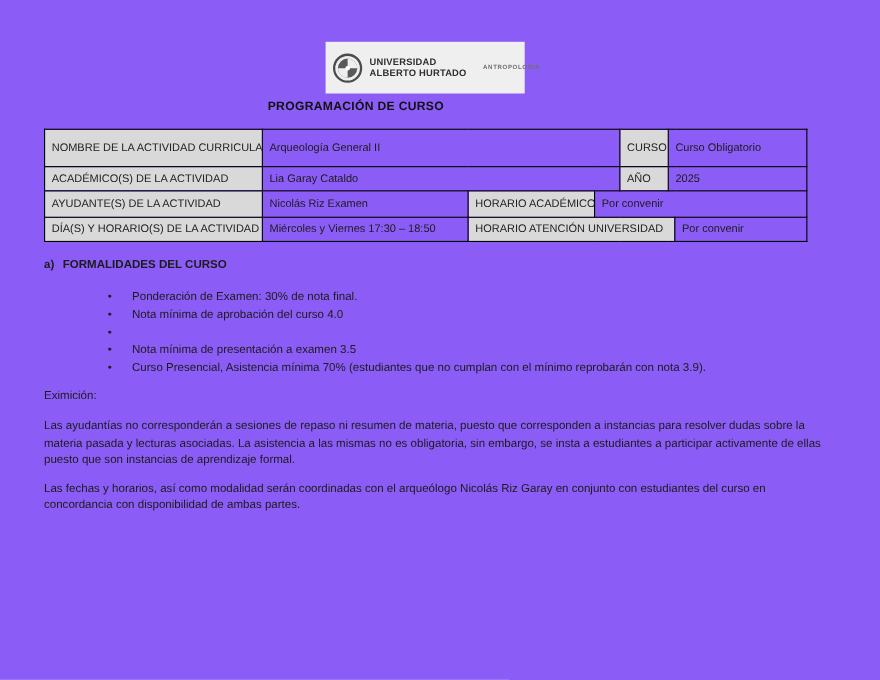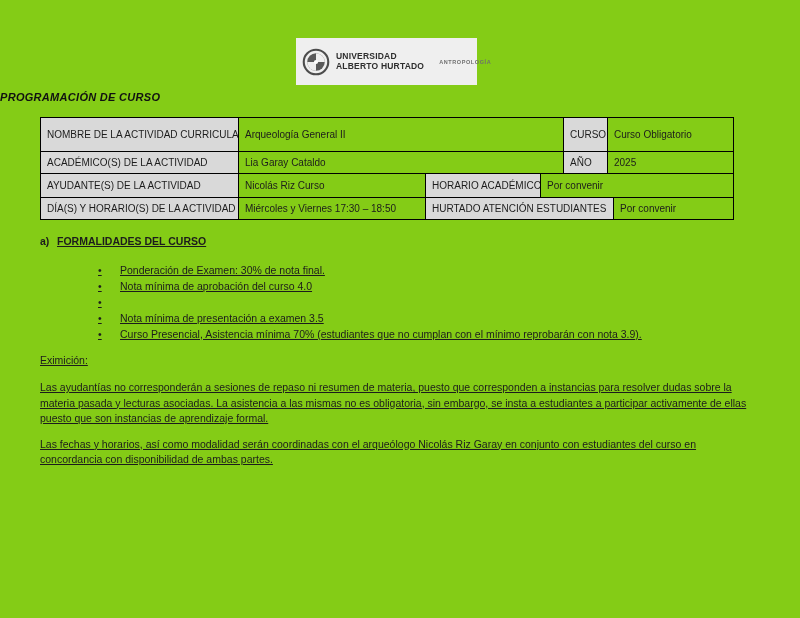--- a/index.html
+++ b/index.html
@@ -1,57 +1,57 @@
 <!DOCTYPE html>
 <html><head>
 <meta charset="utf-8">
 <style>
   html,body { margin:0; padding:0; }
   body {
     width:800px; height:618px; background:#ffffff;
     font-family:"Liberation Sans", sans-serif;
     color:#1c1c1c;
   }
-  .page { position:relative; width:800px; height:618px; background:#84cc16; overflow:hidden; }
+  .page { position:relative; width:800px; height:618px; background:#8b5cf6; overflow:hidden; }
 
   
   .logo-block {
     position:absolute; left:296px; top:38px; width:181px; height:47px;
     background:#efefef;
     display:flex; align-items:center; padding:0 6px; box-sizing:border-box;
   }
   .seal { flex:0 0 auto; margin-right:6px; }
   .logo-text { display:flex; flex-direction:column; justify-content:center; }
   .logo-text div {
     font-size:8.5px; font-weight:bold; color:#2e2e2e; line-height:9.5px; letter-spacing:.2px;
     white-space:nowrap;
   }
   .logo-divider { width:1px; height:26px; background:#9a9a9a; margin:0 7px 0 8px; }
   .logo-dept { font-size:5.5px; font-weight:bold; color:#6f6f6f; letter-spacing:.6px; white-space:nowrap; }
 
   .doc-title {
-    position:absolute; top:91px; left:0; width:647px; text-align:left;
-    font-size:11px; font-weight:bold; letter-spacing:.3px; color:#111;font-style:italic;
+    position:absolute; top:91px; left:0; width:647px; text-align:center;
+    font-size:11px; font-weight:bold; letter-spacing:.3px; color:#111;
   }
 
   
   table.course {
     position:absolute; left:40px; top:117px;
     border-collapse:collapse; table-layout:fixed; width:693px;
   }
   table.course td, table.course th {
     border:1.5px solid #000; font-size:10px; font-weight:normal;
     padding:2px 6px; text-align:left; vertical-align:middle; color:#1c1c1c;
     overflow:hidden; white-space:nowrap;
   }
   table.course th.shaded { background:#d9d9d9; }
   tr.r1 { height:34px; } tr.r2 { height:22px; } tr.r3 { height:24px; } tr.r4 { height:22px;margin-left:44px; }
 
   
-  .content { position:absolute; left:40px; top:234px; width:710px; font-size:10.5px; line-height:15.5px;text-decoration:underline; }
+  .content { position:absolute; left:40px; top:234px; width:710px; font-size:10.5px; line-height:15.5px; }
   .sec-heading { font-weight:bold; font-size:10.5px; }
   .sec-heading .marker { display:inline-block; width:17px; }
   .bullets { margin-top:12px; }
   .bullet-row { padding-left:58px; line-height:16px; display:flex; }
   .bullet-glyph { width:22px; flex:0 0 auto; }
   .ayu-label { margin-top:11px; }
   .para { margin-top:10px; }
   .para2 { margin-top:12px; }
 </style>
 </head>
@@ -95,28 +95,28 @@
       <td colspan="2">Curso Obligatorio</td>
     </tr>
     <tr class="r2">
       <th class="shaded">ACADÉMICO(S) DE LA ACTIVIDAD</th>
       <td colspan="3">Lia Garay Cataldo</td>
       <th class="shaded">AÑO</th>
       <td colspan="2">2025</td>
     </tr>
     <tr class="r3">
       <th class="shaded">AYUDANTE(S) DE LA ACTIVIDAD</th>
-      <td>Nicolás Riz Curso</td>
+      <td>Nicolás Riz Examen</td>
       <th class="shaded">HORARIO ACADÉMICO</th>
       <td colspan="4">Por convenir</td>
     </tr>
     <tr class="r4">
       <th class="shaded">DÍA(S) Y HORARIO(S) DE LA ACTIVIDAD</th>
       <td>Miércoles y Viernes 17:30 – 18:50</td>
-      <th class="shaded" colspan="4">HURTADO ATENCIÓN ESTUDIANTES</th>
+      <th class="shaded" colspan="4">HORARIO ATENCIÓN UNIVERSIDAD</th>
       <td>Por convenir</td>
     </tr>
   </tbody>
     </table>
 
   <div class="content">
     <div class="sec-heading">
       <span class="marker">a)</span><span>FORMALIDADES DEL CURSO</span>
     </div>
 

